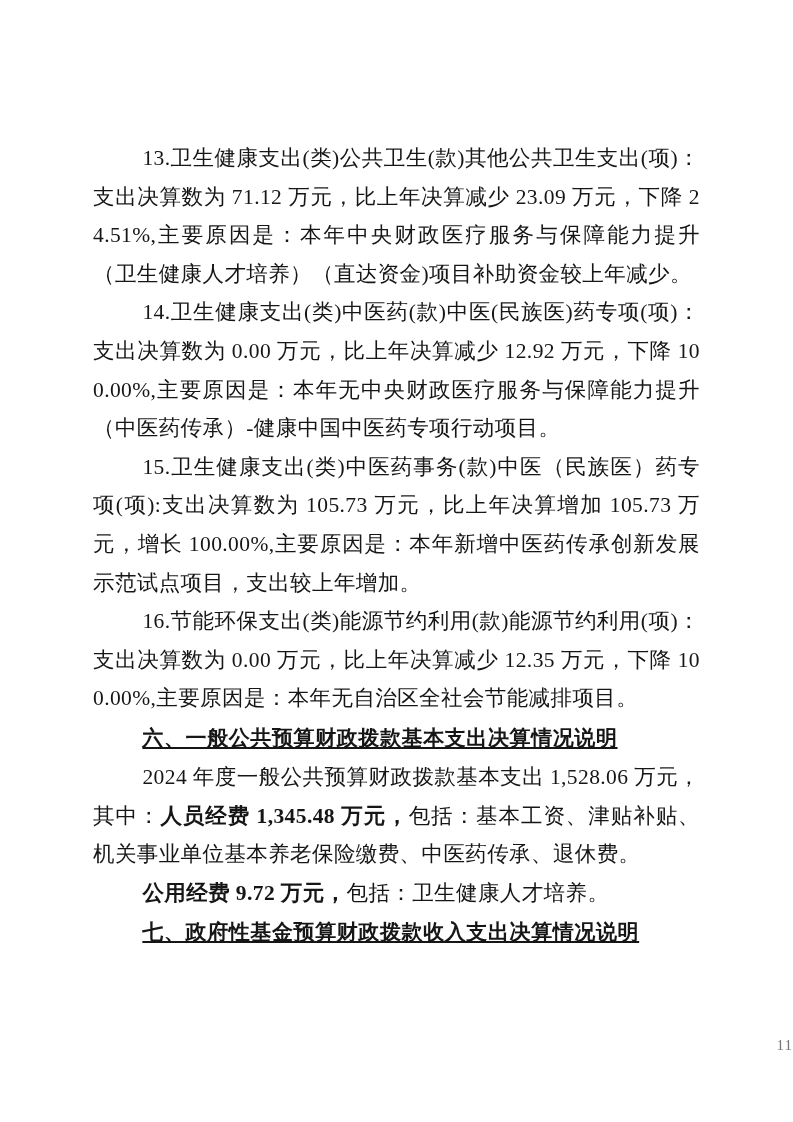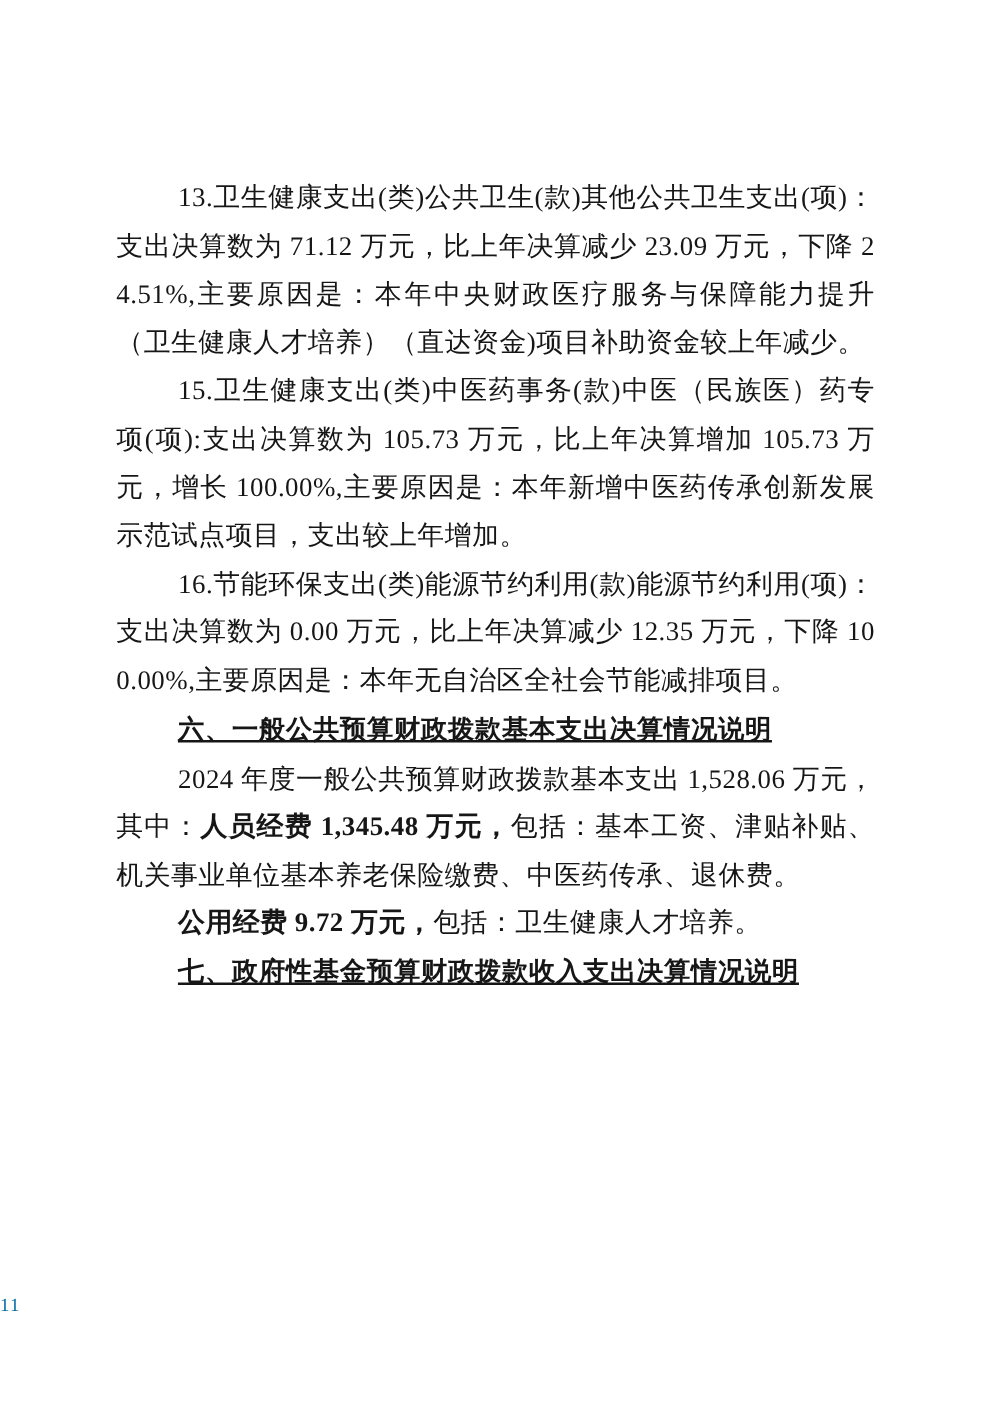--- a/index.html
+++ b/index.html
@@ -44,35 +44,36 @@
     font-family: "Liberation Sans", "DejaVu Sans", sans-serif;
     text-indent: 2.35em;
     text-align: left;
     text-decoration: underline;
   }
   .page-number {
     position: absolute;
     top: 1037px;
     left: 0;
     width: 100%;
-    text-align: left;
+    text-align: right;
     font-size: 15px;
     letter-spacing: 1px;
-    color: #0369a1;
+    color: #737373;
     font-family: "Liberation Serif", "DejaVu Serif", serif;
   }
 </style>
 </head>
 <body>
 
 <div class="page">
   <div class="content">
 
     <p class="body">13.卫生健康支出(类)公共卫生(款)其他公共卫生支出(项)：支出决算数为 71.12 万元，比上年决算减少 23.09 万元，下降 24.51%,主要原因是：本年中央财政医疗服务与保障能力提升（卫生健康人才培养）（直达资金)项目补助资金较上年减少。</p>
 
+    <p class="body">14.卫生健康支出(类)中医药(款)中医(民族医)药专项(项)：支出决算数为 0.00 万元，比上年决算减少 12.92 万元，下降 100.00%,主要原因是：本年无中央财政医疗服务与保障能力提升（中医药传承）-健康中国中医药专项行动项目。</p>
 
     <p class="body">15.卫生健康支出(类)中医药事务(款)中医（民族医）药专项(项):支出决算数为 105.73 万元，比上年决算增加 105.73 万元，增长 100.00%,主要原因是：本年新增中医药传承创新发展示范试点项目，支出较上年增加。</p>
 
     <p class="body">16.节能环保支出(类)能源节约利用(款)能源节约利用(项)：支出决算数为 0.00 万元，比上年决算减少 12.35 万元，下降 100.00%,主要原因是：本年无自治区全社会节能减排项目。</p>
 
     <h2 class="heading">六、一般公共预算财政拨款基本支出决算情况说明</h2>
 
     <p class="body"><span>2024 年度一般公共预算财政拨款基本支出 1,528.06 万元，其中：</span><span class="bold">人员经费 1,345.48 万元，</span><span>包括：基本工资、津贴补贴、机关事业单位基本养老保险缴费、中医药传承、退休费。</span></p>
 
     <p class="body"><span class="bold">公用经费 9.72 万元，</span><span>包括：卫生健康人才培养。</span></p>

